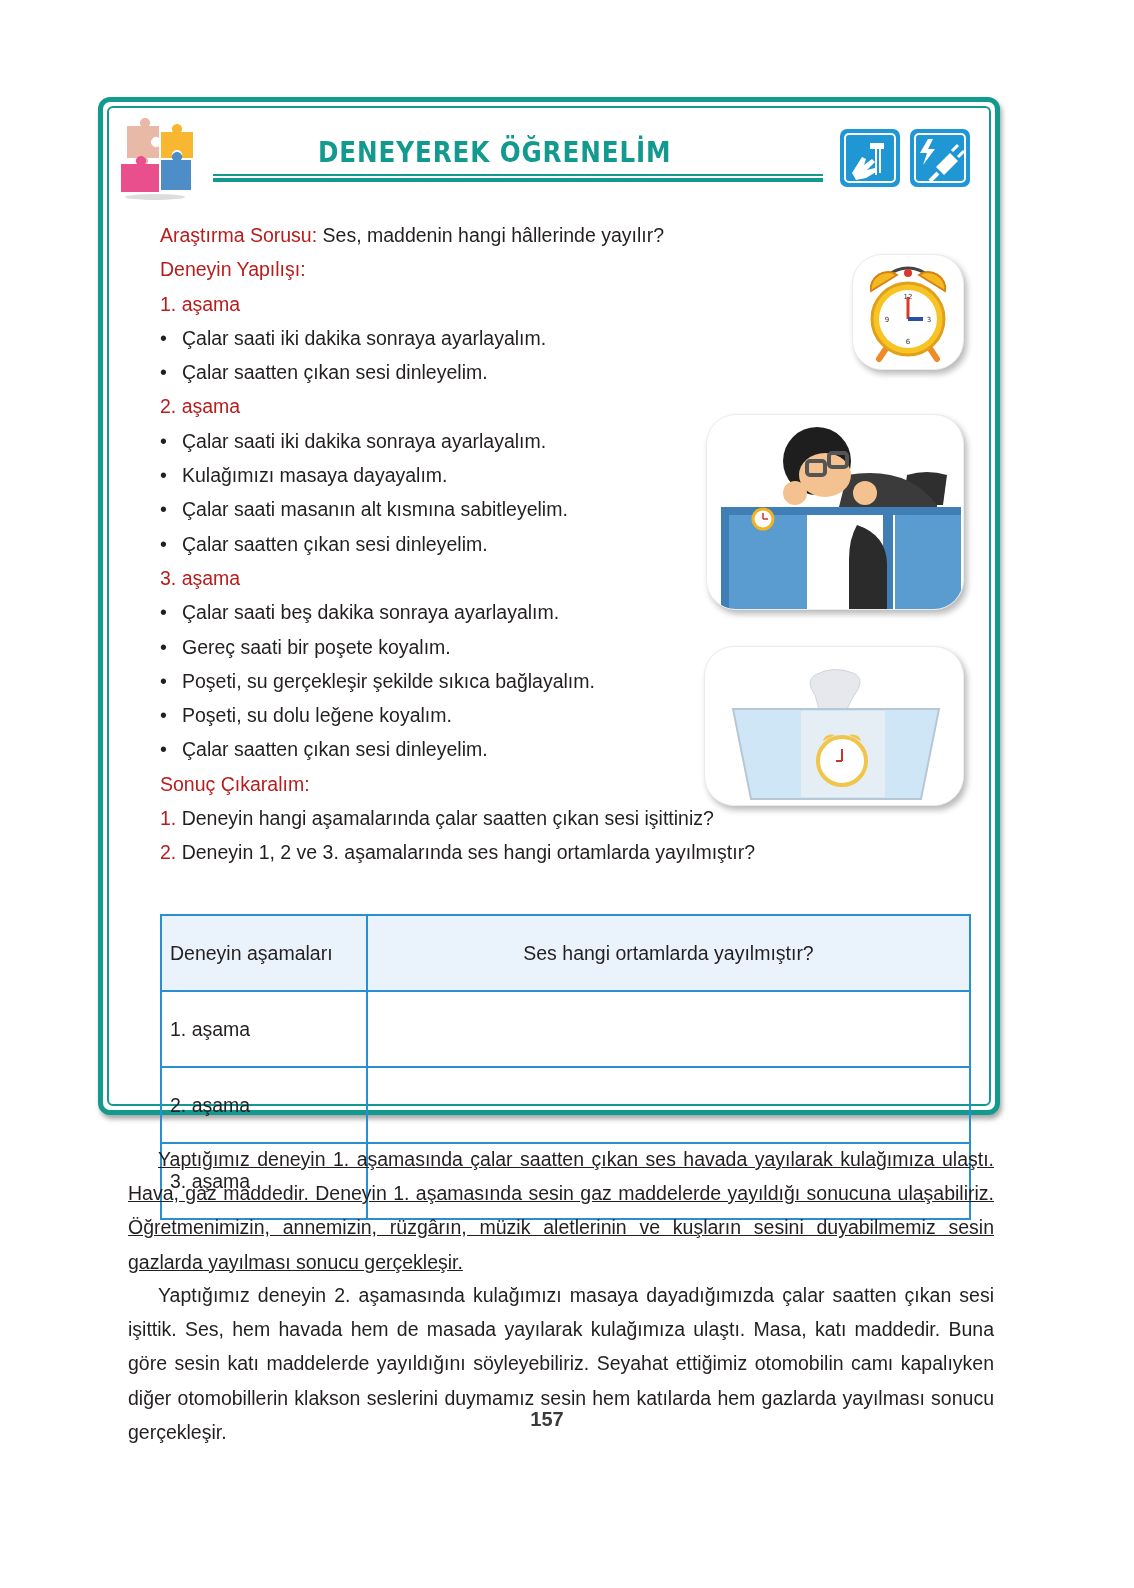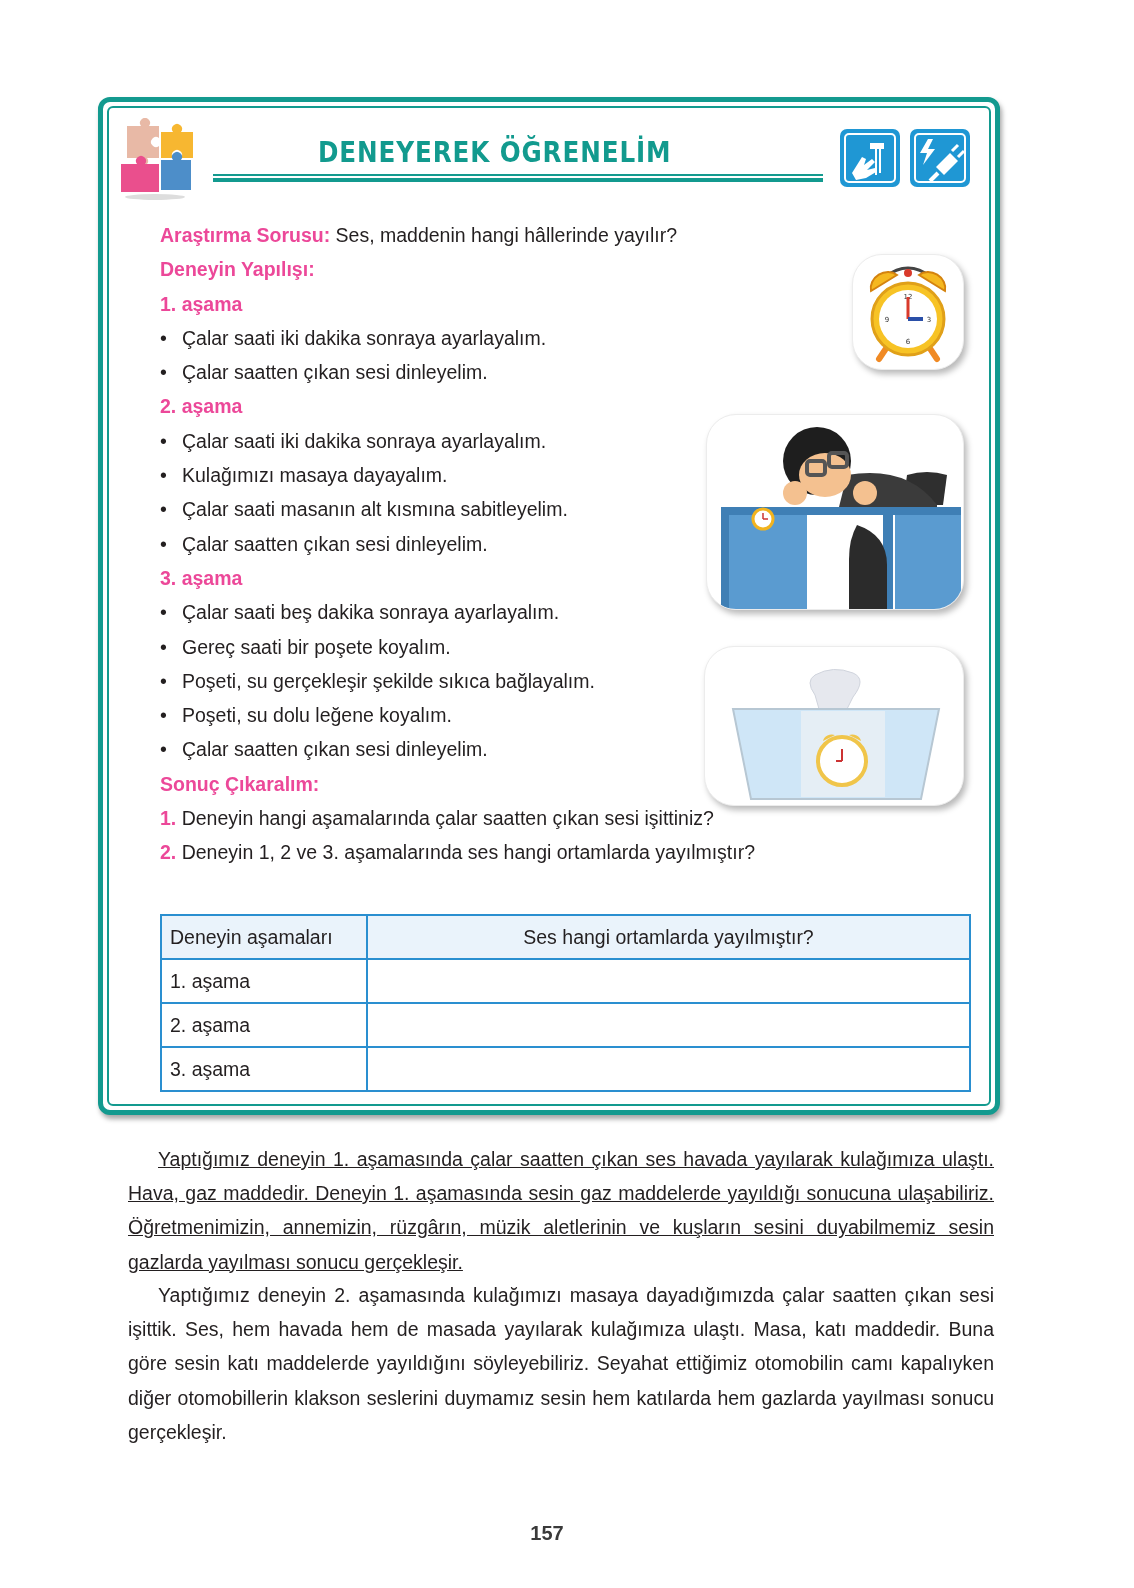--- a/index.html
+++ b/index.html
@@ -22,30 +22,30 @@
   }
   .title-rule1 { position: absolute; left: 213px; top: 174px; width: 610px; height: 2px; background: #139a8f; }
   .title-rule2 { position: absolute; left: 213px; top: 178px; width: 610px; height: 4px; background: #139a8f; }
   .safety-icon {
     position: absolute; top: 129px; width: 60px; height: 58px;
     border-radius: 7px; background: #1f97d4; box-sizing: border-box;
   }
   .safety-icon .in { position: absolute; left: 4px; top: 4px; right: 4px; bottom: 4px; border: 2px solid #fff; border-radius: 5px; }
   .content { position: absolute; left: 160px; top: 218px; width: 560px; }
   .line { font-size: 19.5px; line-height: 34.3px; height: 34.3px; white-space: nowrap; }
-  .pink { color: #ec4899; font-weight: bold; }
+  .pink { color: #b91c1c; font-weight: normal; }
   .bullet { padding-left: 0; }
   .bullet .dot { display: inline-block; width: 22px; }
   .imgcard { position: absolute; background: #fff; border-radius: 30px; box-shadow: 3px 4px 6px rgba(0,0,0,0.28); border: 1px solid #ececec; overflow: hidden; }
   table.answers { position: absolute; left: 160px; top: 914px; width: 811px; border-collapse: collapse; font-size: 19.5px; }
-  table.answers td, table.answers th { border: 2px solid #2a8fd0; height: 42px; padding: 0 8px; font-weight: normal; text-align: left; }
+  table.answers td, table.answers th { border: 2px solid #2a8fd0; height: 42px; padding: 16px 8px; font-weight: normal; text-align: left; }
   table.answers th { background: #eaf3fb; }
   table.answers th.c2 { text-align: center; margin-left: 35px; }
   .para { position: absolute; left: 128px; width: 866px; font-size: 19.5px; line-height: 34.2px; text-align: justify; text-indent: 30px; }
-  .pagenum { position: absolute; left: 0; width: 1094px; top: 1522px; text-align: center; font-weight: bold; font-size: 20px; color: #3a3a3a; }
+  .pagenum { position: absolute; left: 0; width: 1094px; top: 1408px; text-align: center; font-weight: bold; font-size: 20px; color: #3a3a3a; }
 </style>
 </head>
 <body>
 
 <div class="frame">
   <div class="frame-inner"></div>
 </div>
 
 <svg class="puzzle" viewBox="0 0 95 82">
   <path d="M12 8 h14 a5 5 0 1 1 8 0 h10 v12 a5 5 0 1 0 0 8 v12 h-12 a5 5 0 1 1 -8 0 h-12 z" fill="#e8b9a6"></path>

